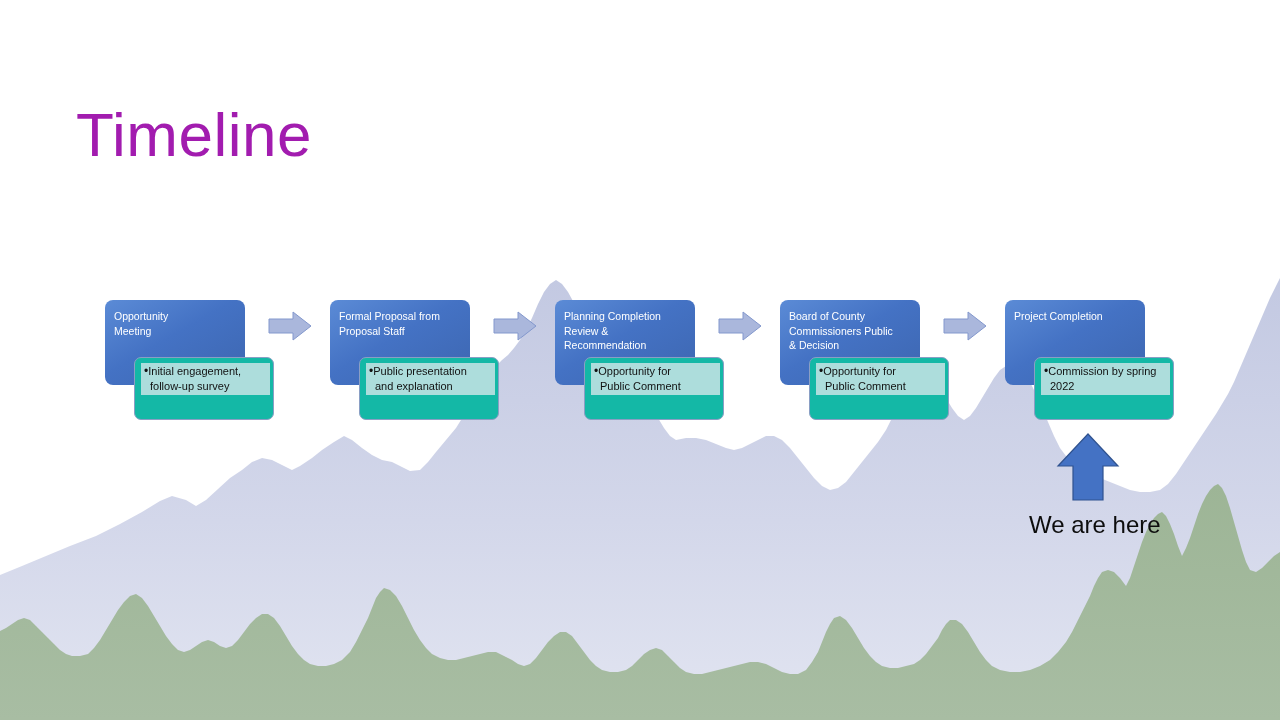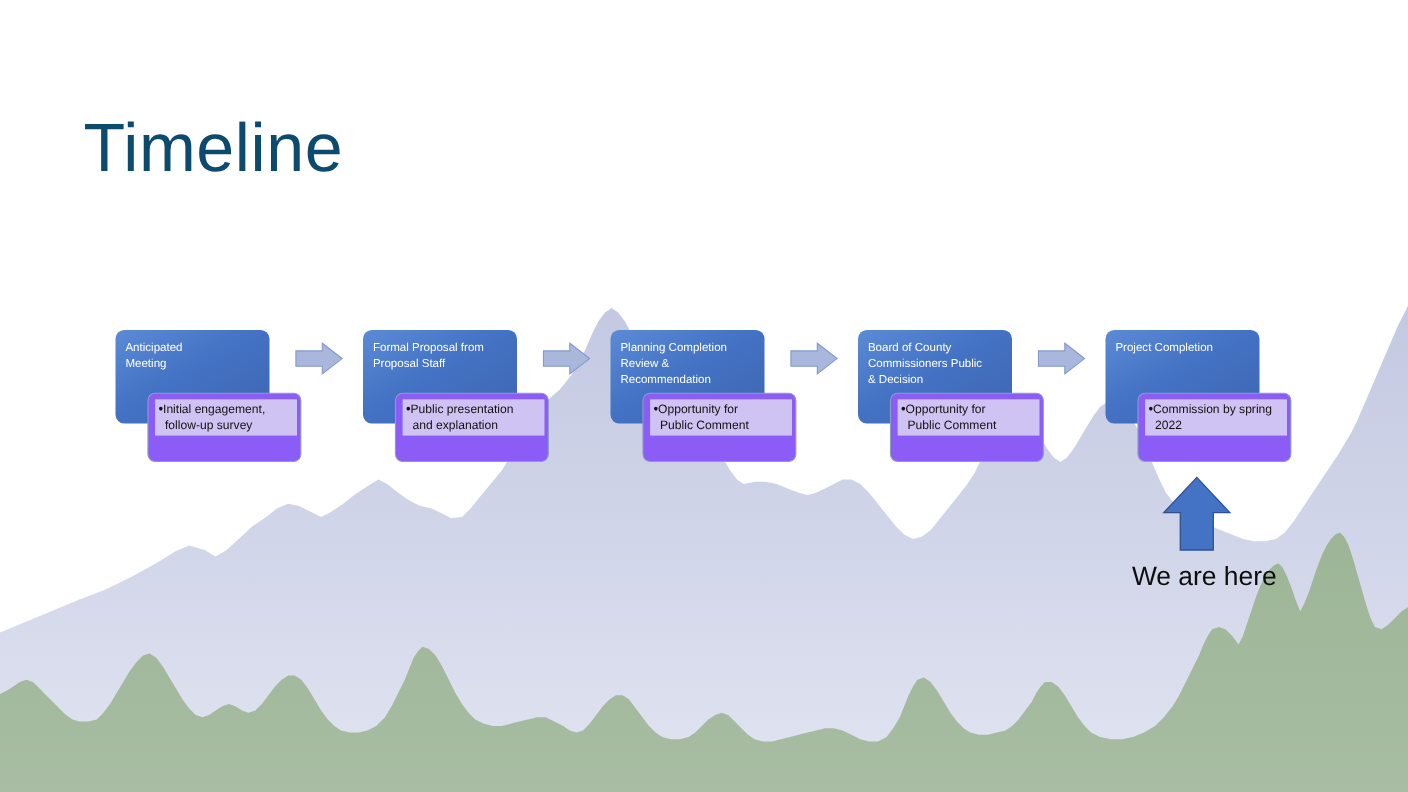--- a/index.html
+++ b/index.html
@@ -29,21 +29,21 @@
     pointer-events: none;
   }
 
   
   #title {
     position: absolute;
     left: 76px;
     top: 104px;
     font-size: 62px;
     line-height: 1.0;
-    color: #0c4a6e;
+    color: #a21caf;
     font-weight: 400;
     letter-spacing: 0.5px;
     white-space: nowrap;
   }
 
   
   #chain {
     position: absolute;
     left: 0;
     top: 0;
@@ -70,21 +70,21 @@
     overflow: hidden;
   }
   .stage-callout {
     position: absolute;
     left: 29px;
     top: 57px;
     width: 140px;
     height: 63px;
     border: 1px solid #8a9ec4;
     border-radius: 7px;
-    background: #8b5cf6;
+    background: #14b8a6;
     box-sizing: border-box;
   }
   .stage-callout .calltext {
     position: absolute;
     left: 6px;
     top: 5px;
     right: 3px;
     background: rgba(233,235,241,0.72);
     color: #111111;
     font-size: 11px;
@@ -202,21 +202,21 @@
          L1238,536 L1242,550 L1246,562 L1250,570 L1256,572 L1262,568
          L1268,562 L1274,556 L1280,552 L1280,720 L0,720 Z"></path>
   </svg>
 
   <div id="title">Timeline</div>
 
   <div id="chain">
 
     <div class="stage" style="left:105px;">
       <div class="stage-box">
-        <span>Anticipated</span><br>
+        <span>Opportunity</span><br>
         <span>Meeting</span>
       </div>
       <div class="stage-callout">
         <div class="calltext"><span class="bullet-dot">•</span><span>Initial engagement,</span><span class="callline2">follow-up survey</span></div>
       </div>
     </div>
 
     <svg class="connector" style="left:268px;" viewBox="0 0 44 32">
       <path d="M1,9 L25,9 L25,2 L43,16 L25,30 L25,23 L1,23 Z" fill="#aab7dc" stroke="#8398cd" stroke-width="1"></path>
     </svg>

